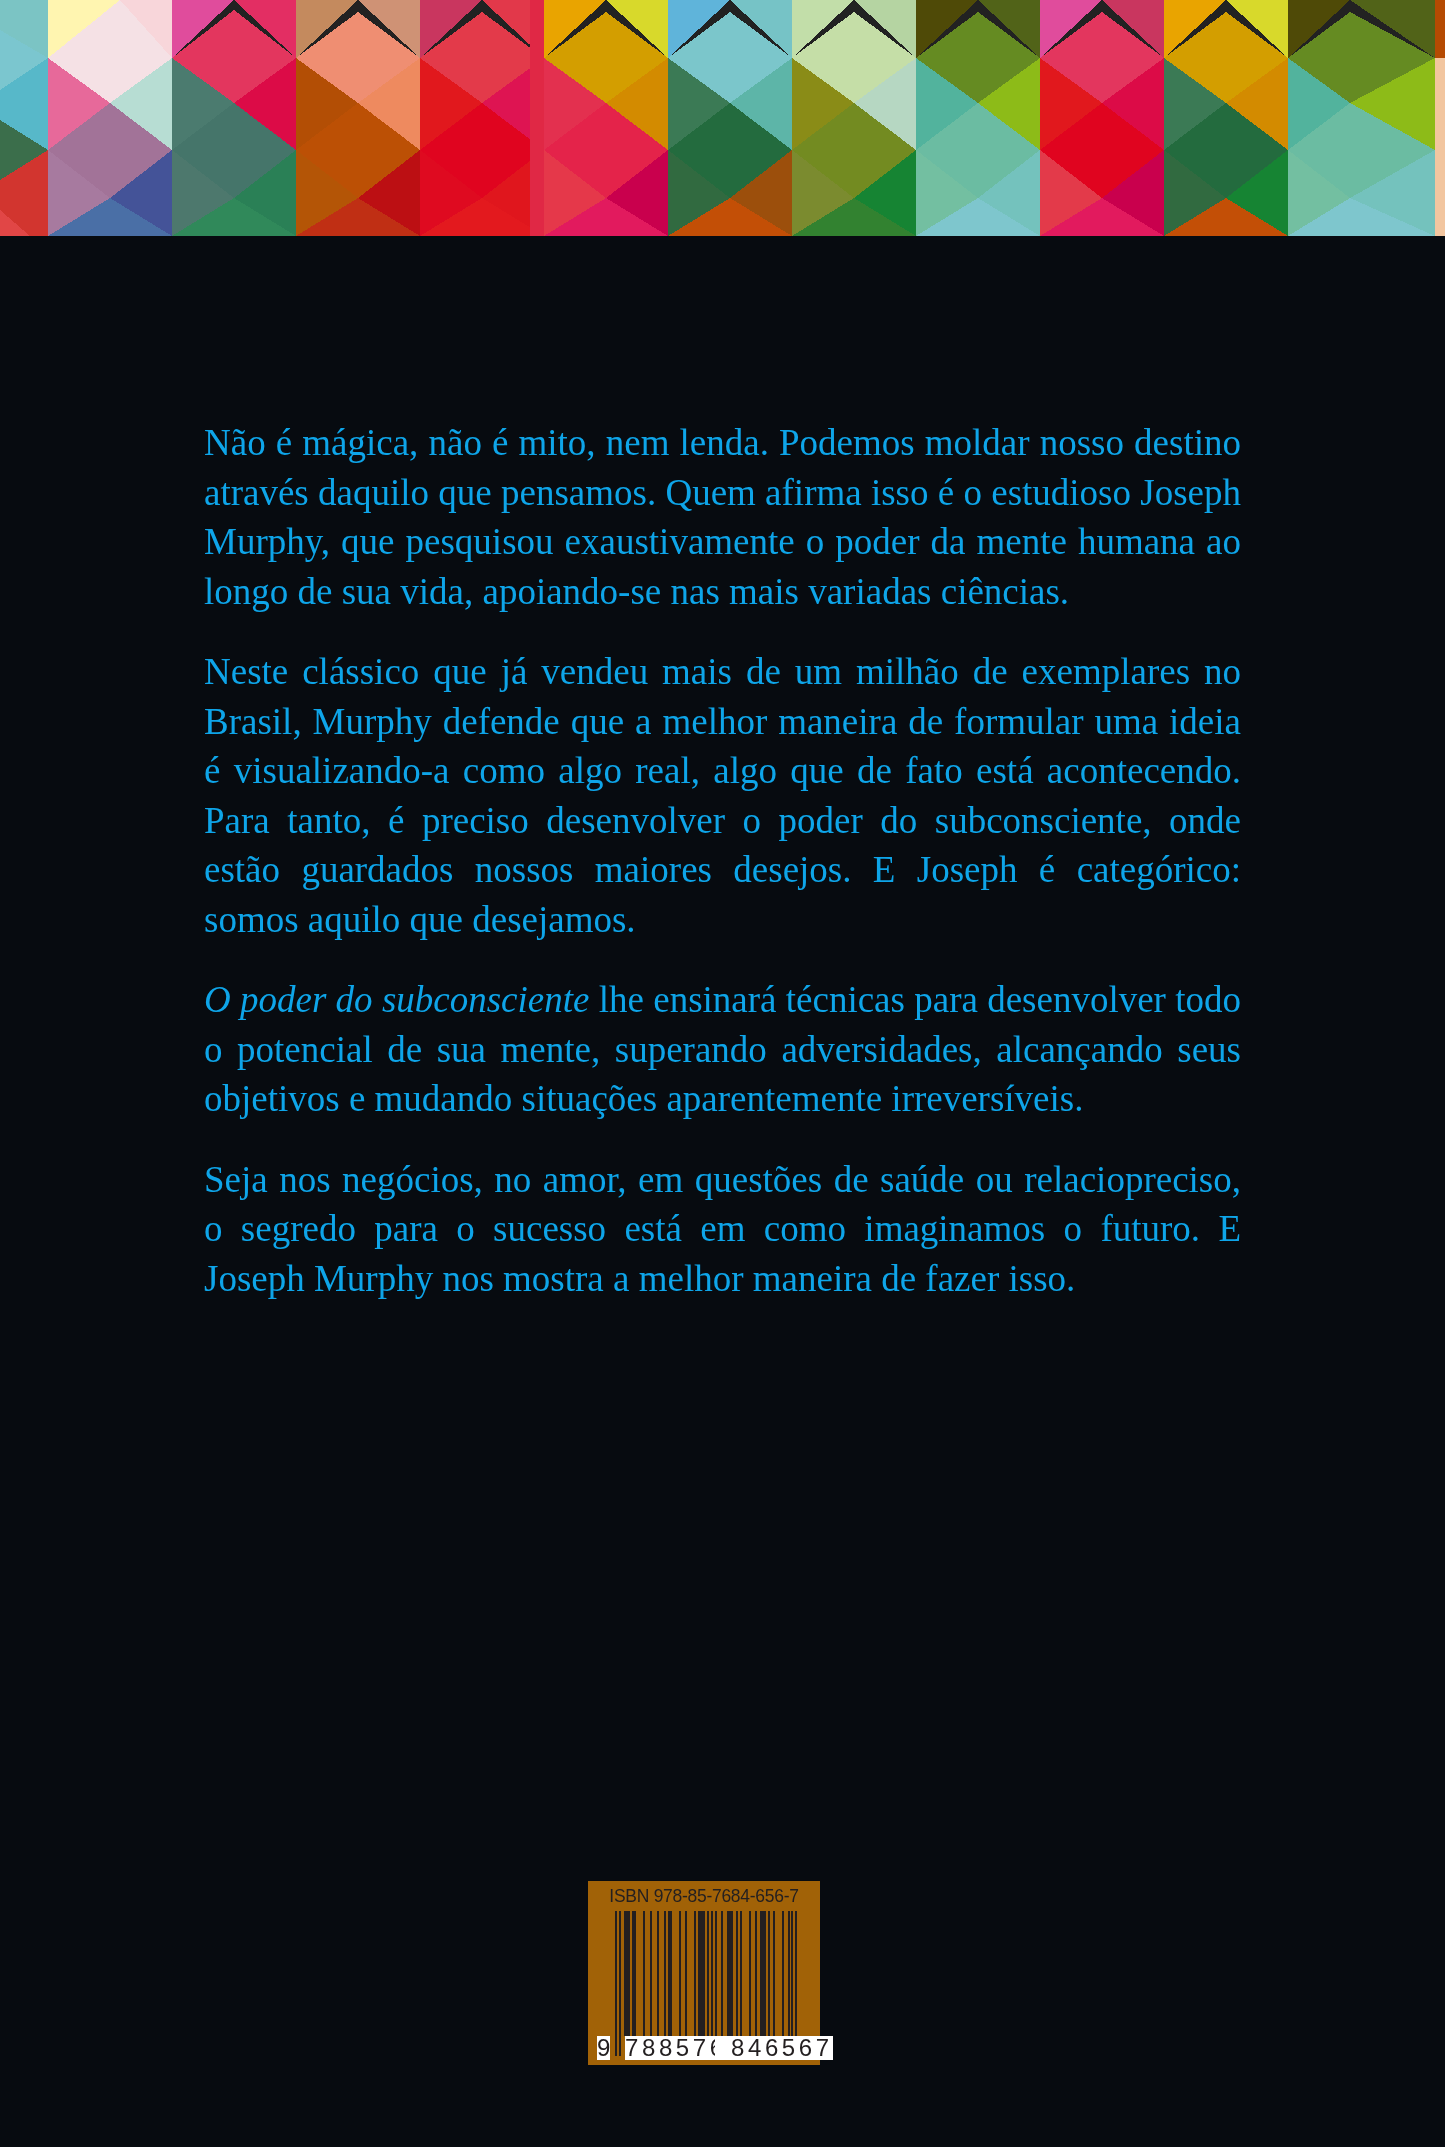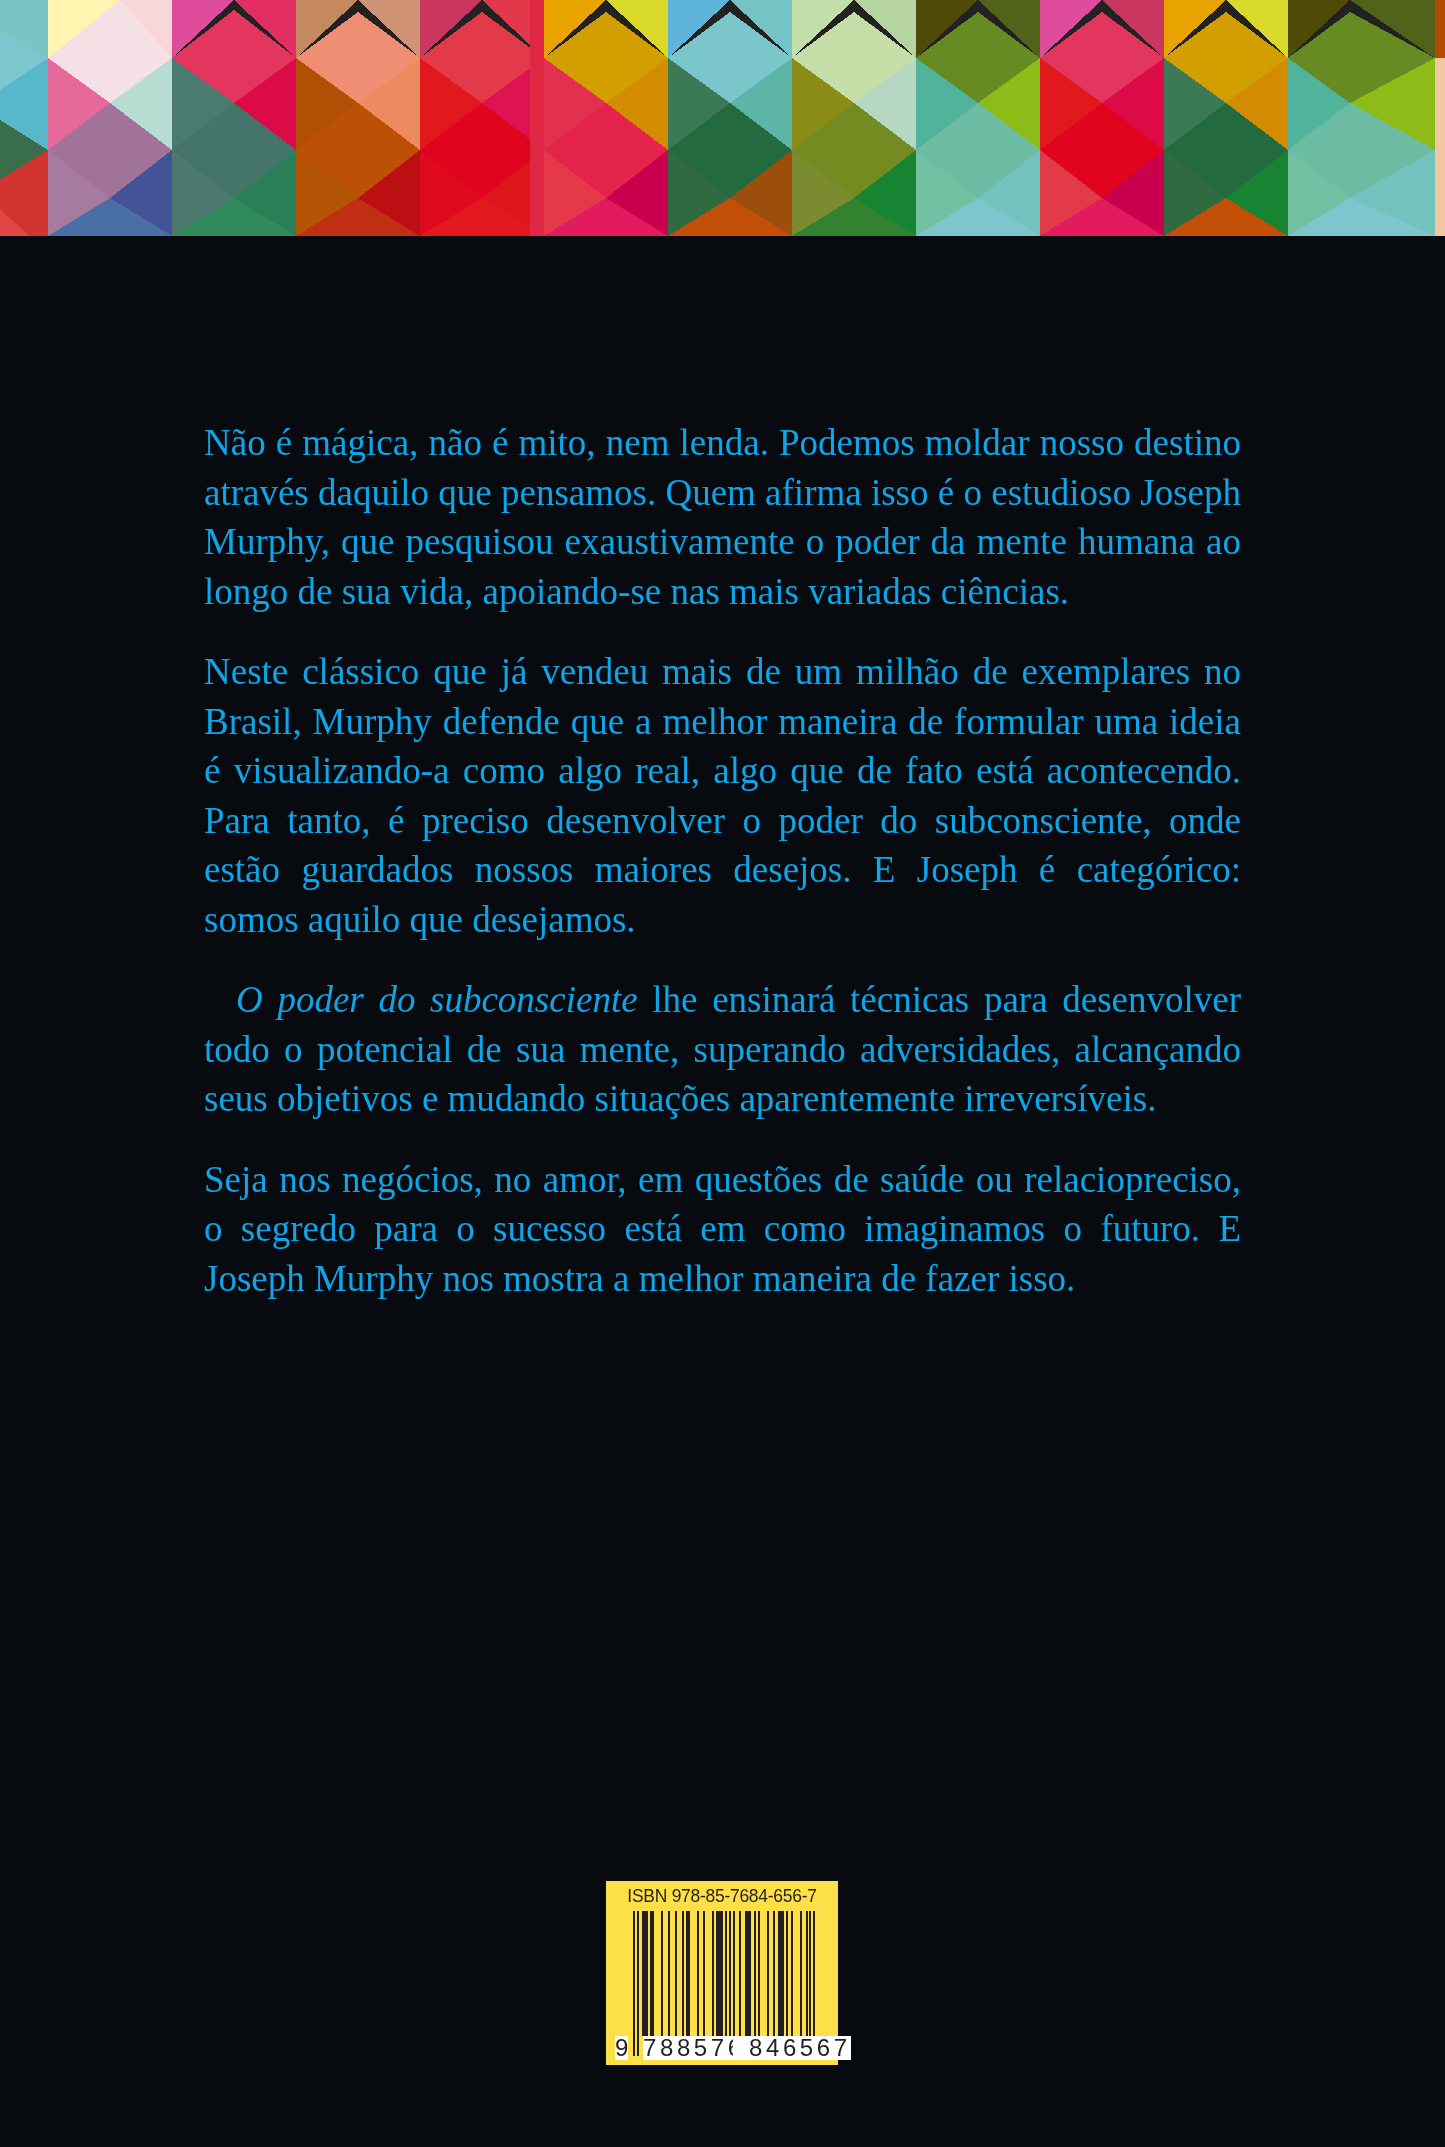--- a/index.html
+++ b/index.html
@@ -34,29 +34,28 @@
       color: #0ea5e9;
       font-size: 37px;
       line-height: 49.5px;
       text-align: justify;
       hyphens: manual;
     }
     .blurb p {
       margin: 0 0 31px 0;
     }
     .blurb em {
-      margin-left: 32px;
     }
     .barcode-box {
       position: absolute;
-      left: 606px;
+      left: 588px;
       top: 1881px;
       width: 232px;
       height: 184px;
-      background: #fde047;
+      background: #a16207;
       box-sizing: border-box;
     }
     .isbn-label {
       position: absolute;
       left: 0;
       right: 0;
       top: 4px;
       text-align: center;
       font-family: "Liberation Sans", "DejaVu Sans", sans-serif;
       font-size: 19px;

